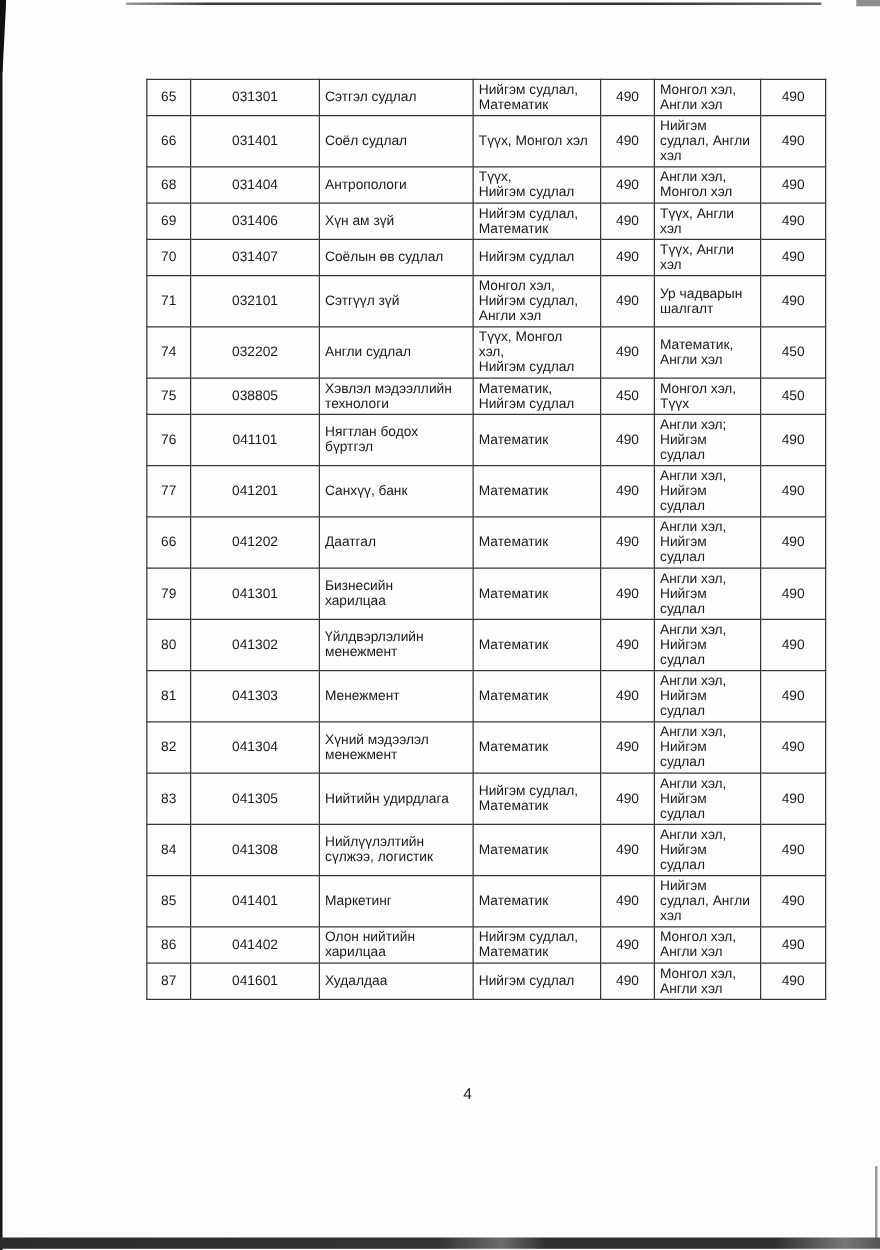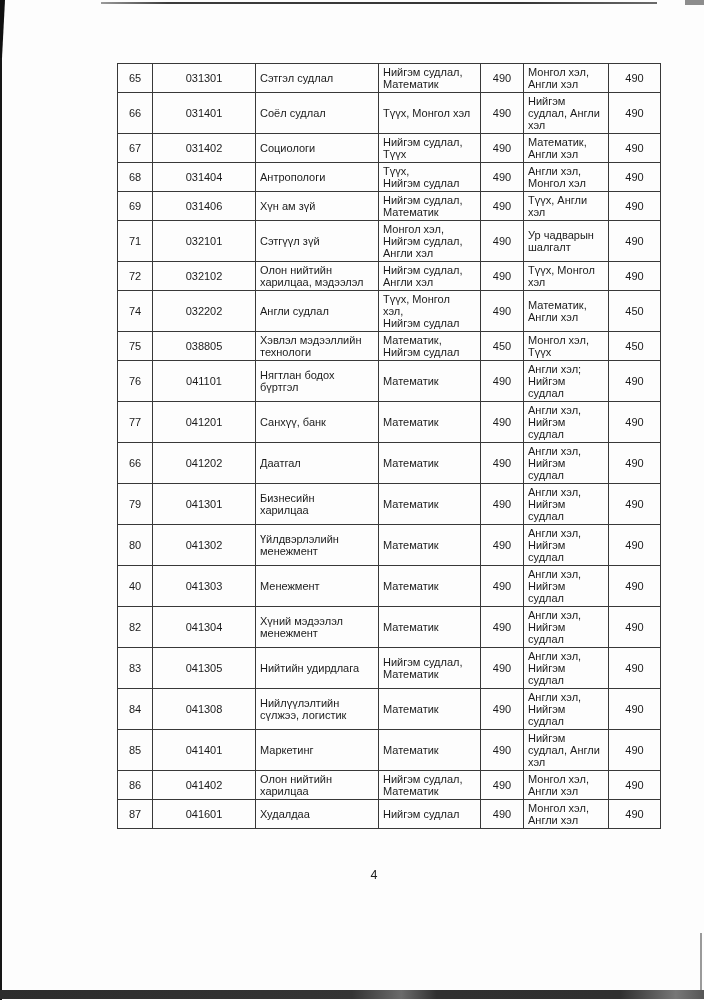--- a/index.html
+++ b/index.html
@@ -123,31 +123,20 @@
     <td class="c-code">031401</td>
     <td class="c-name">Соёл судлал</td>
     <td class="c-subj">Түүх, Монгол хэл</td>
     <td class="c-score">490</td>
     <td class="c-subj">Нийгэм
 судлал, Англи
 хэл</td>
     <td class="c-score">490</td>
   </tr>
 
-  <tr>
-    <td class="c-num">67</td>
-    <td class="c-code">031402</td>
-    <td class="c-name">Социологи</td>
-    <td class="c-subj">Нийгэм судлал,
-Түүх</td>
-    <td class="c-score">490</td>
-    <td class="c-subj">Математик,
-Англи хэл</td>
-    <td class="c-score">490</td>
-  </tr>
 
   <tr>
     <td class="c-num">68</td>
     <td class="c-code">031404</td>
     <td class="c-name">Антропологи</td>
     <td class="c-subj">Түүх,
 Нийгэм судлал</td>
     <td class="c-score">490</td>
     <td class="c-subj">Англи хэл,
 Монгол хэл</td>
@@ -159,46 +148,44 @@
     <td class="c-code">031406</td>
     <td class="c-name">Хүн ам зүй</td>
     <td class="c-subj">Нийгэм судлал,
 Математик</td>
     <td class="c-score">490</td>
     <td class="c-subj">Түүх, Англи
 хэл</td>
     <td class="c-score">490</td>
   </tr>
 
+  <tr>
+    <td class="c-num">70</td>
+    <td class="c-code">031407</td>
+    <td class="c-name">Соёлын өв судлал</td>
+    <td class="c-subj">Нийгэм судлал</td>
+    <td class="c-score">490</td>
+    <td class="c-subj">Түүх, Англи
+хэл</td>
+    <td class="c-score">490</td>
+  </tr>
 
   <tr>
     <td class="c-num">71</td>
     <td class="c-code">032101</td>
     <td class="c-name">Сэтгүүл зүй</td>
     <td class="c-subj">Монгол хэл,
 Нийгэм судлал,
 Англи хэл</td>
     <td class="c-score">490</td>
     <td class="c-subj">Ур чадварын
 шалгалт</td>
     <td class="c-score">490</td>
   </tr>
 
-  <tr>
-    <td class="c-num">72</td>
-    <td class="c-code">032102</td>
-    <td class="c-name">Олон нийтийн
-харилцаа, мэдээлэл</td>
-    <td class="c-subj">Нийгэм судлал,
-Англи хэл</td>
-    <td class="c-score">490</td>
-    <td class="c-subj">Түүх, Монгол
-хэл</td>
-    <td class="c-score">490</td>
-  </tr>
 
 
   <tr>
     <td class="c-num">74</td>
     <td class="c-code">032202</td>
     <td class="c-name">Англи судлал</td>
     <td class="c-subj">Түүх, Монгол
 хэл,
 Нийгэм судлал</td>
     <td class="c-score">490</td>
@@ -277,21 +264,21 @@
 менежмент</td>
     <td class="c-subj">Математик</td>
     <td class="c-score">490</td>
     <td class="c-subj">Англи хэл,
 Нийгэм
 судлал</td>
     <td class="c-score">490</td>
   </tr>
 
   <tr>
-    <td class="c-num">40</td>
+    <td class="c-num">81</td>
     <td class="c-code">041303</td>
     <td class="c-name">Менежмент</td>
     <td class="c-subj">Математик</td>
     <td class="c-score">490</td>
     <td class="c-subj">Англи хэл,
 Нийгэм
 судлал</td>
     <td class="c-score">490</td>
   </tr>
 

